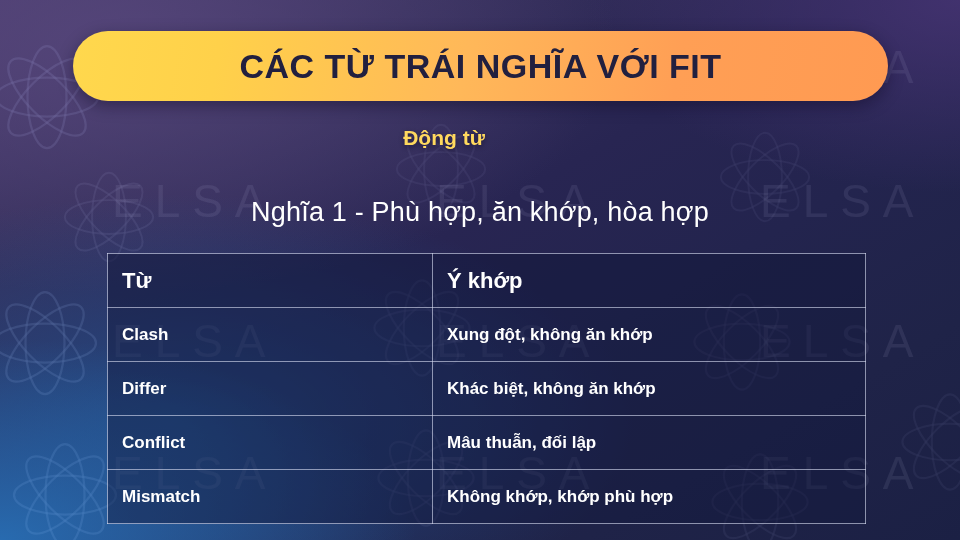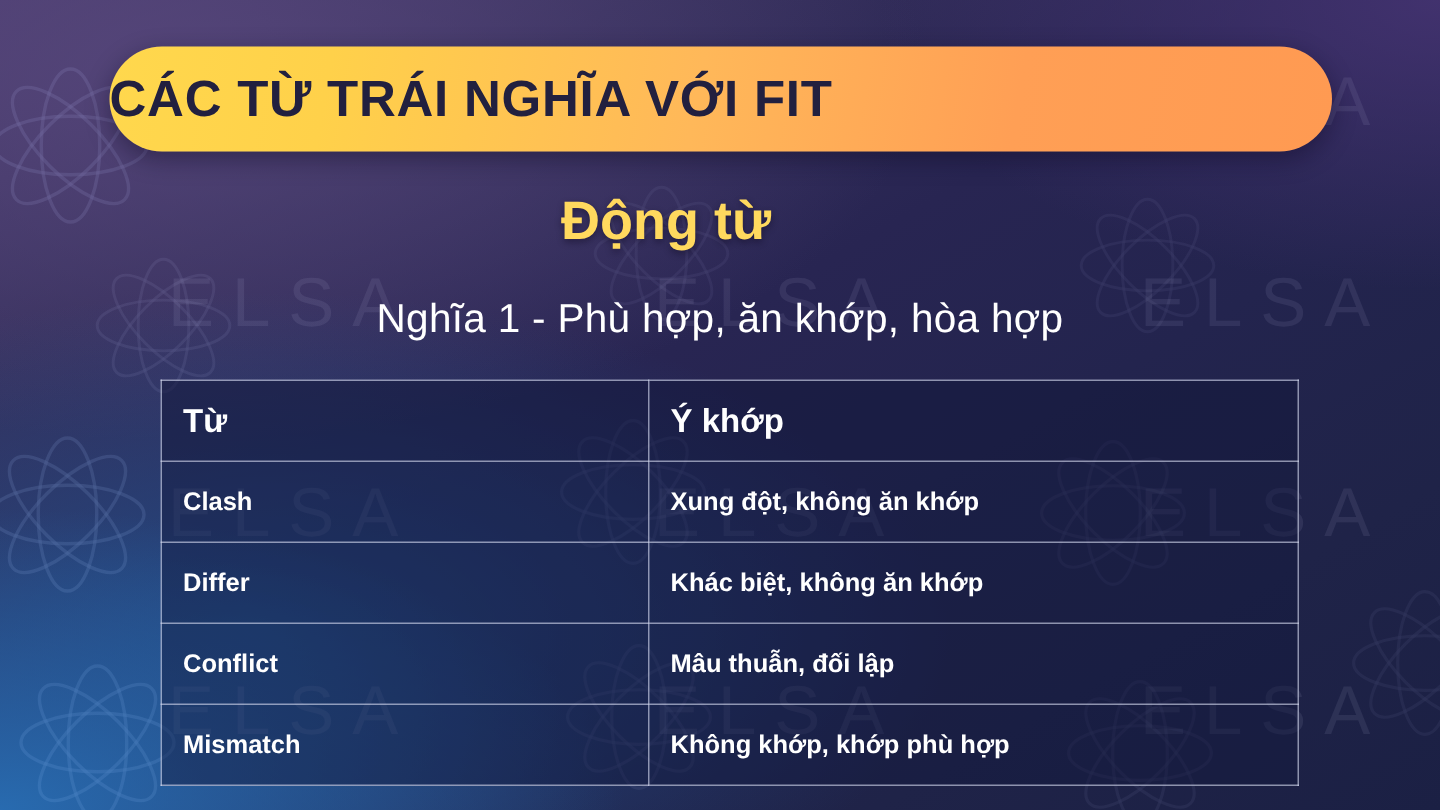--- a/index.html
+++ b/index.html
@@ -71,39 +71,40 @@
     position: absolute;
     left: 73px;
     top: 31px;
     width: 815px;
     height: 70px;
     border-radius: 35px;
     background: linear-gradient(100deg, #ffd84d 0%, #ffd14a 18%, #ffb859 48%, #ff9f55 74%, #ff9a52 100%);
     box-shadow: 0 5px 16px rgba(12,8,30,0.42);
     display: flex;
     align-items: center;
+    justify-content: center;
   }
   .banner-title {
     font-size: 34px;
     font-weight: bold;
     color: #22203f;
     letter-spacing: 0.5px;
     text-align: center;
     line-height: 1;
     white-space: nowrap;
   }
 
   
   .verb-label {
     position: absolute;
     left: 0;
     top: 125px;
     width: 888px;
     text-align: center;
-    font-size: 36px;
+    font-size: 21px;
     font-weight: bold;
     color: #ffd95e;
     text-shadow: 0 2px 5px rgba(10,6,26,0.45);
     line-height: 1.2;
   }
 
   
   .meaning-line {
     position: absolute;
     left: 0;

